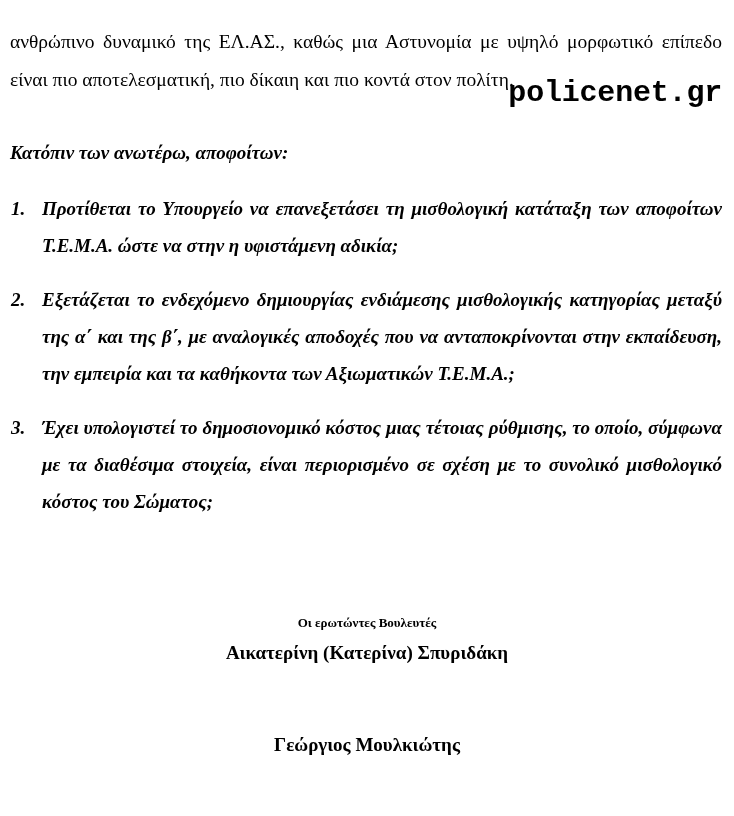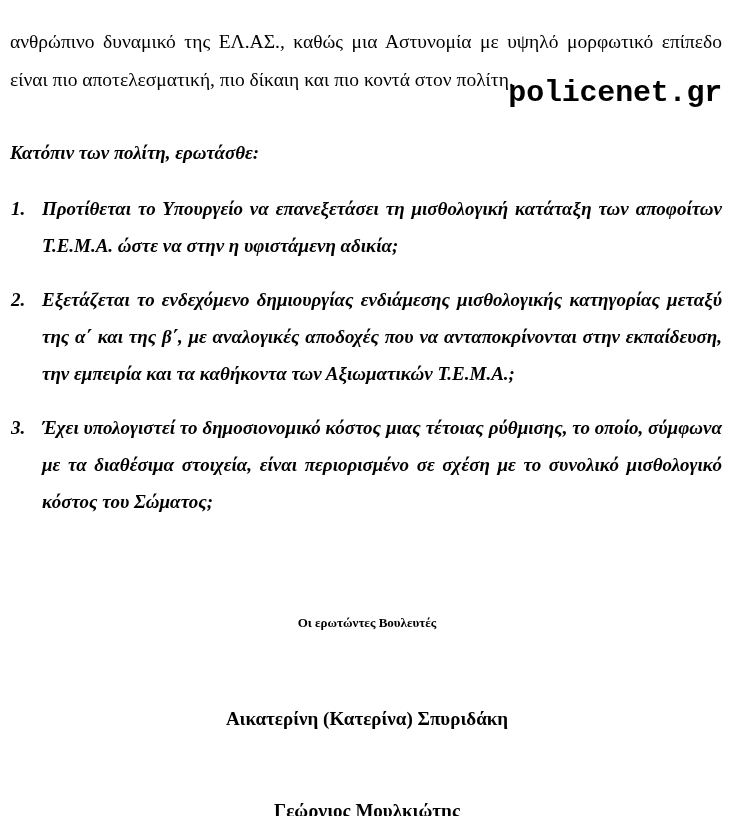--- a/index.html
+++ b/index.html
@@ -114,33 +114,33 @@
     font-style: normal;
     line-height: 30px;
   }
   .sig-name {
     text-align: center;
     font-size: 19px;
     font-weight: bold;
     font-style: normal;
     line-height: 30px;
   }
-  .sig-name-1 { margin-top: 66px; }
+  .sig-name-1 { }
   .sig-name-2 { margin-top: 62px; }
 </style>
 </head>
 <body>
 
 <div class="page">
 
   <p class="intro-para">ανθρώπινο δυναμικό της ΕΛ.ΑΣ., καθώς μια Αστυνομία με υψηλό μορφωτικό επίπεδο είναι πιο αποτελεσματική, πιο δίκαιη και πιο κοντά στον πολίτη.</p>
 
   <div class="watermark">policenet.gr</div>
 
-  <div class="lead-in">Κατόπιν των πολίτη, ερωτάσθε:</div>
+  <div class="lead-in">Κατόπιν των ανωτέρω, αποφοίτων:</div>
 
   <ol class="qlist">
     <li class="qitem">
       <span class="qnum">1.</span>
       <span class="qtext">Προτίθεται το Υπουργείο να επανεξετάσει τη μισθολογική κατάταξη των αποφοίτων Τ.Ε.Μ.Α. ώστε να στην η υφιστάμενη αδικία;</span>
     </li>
     <li class="qitem">
       <span class="qnum">2.</span>
       <span class="qtext">Εξετάζεται το ενδεχόμενο δημιουργίας ενδιάμεσης μισθολογικής κατηγορίας μεταξύ της α΄ και της β΄, με αναλογικές αποδοχές που να ανταποκρίνονται στην εκπαίδευση, την εμπειρία και τα καθήκοντα των Αξιωματικών Τ.Ε.Μ.Α.;</span>
     </li>

